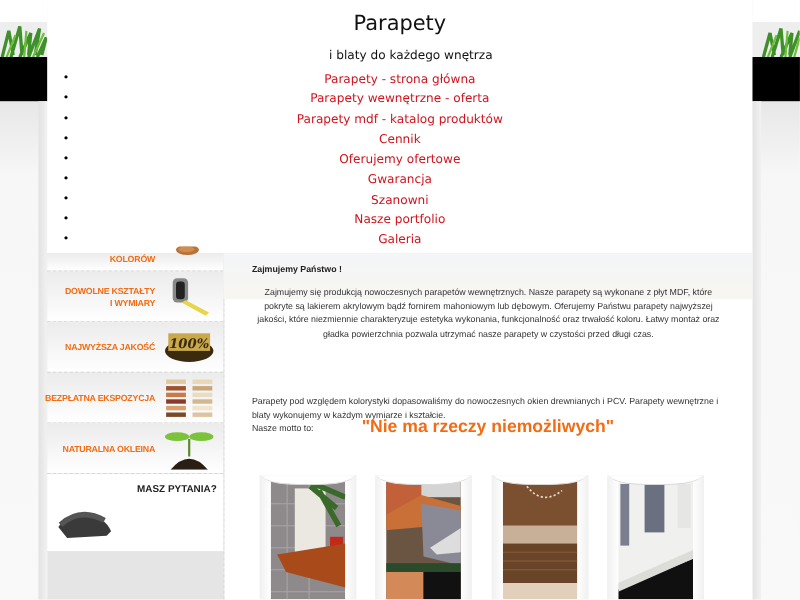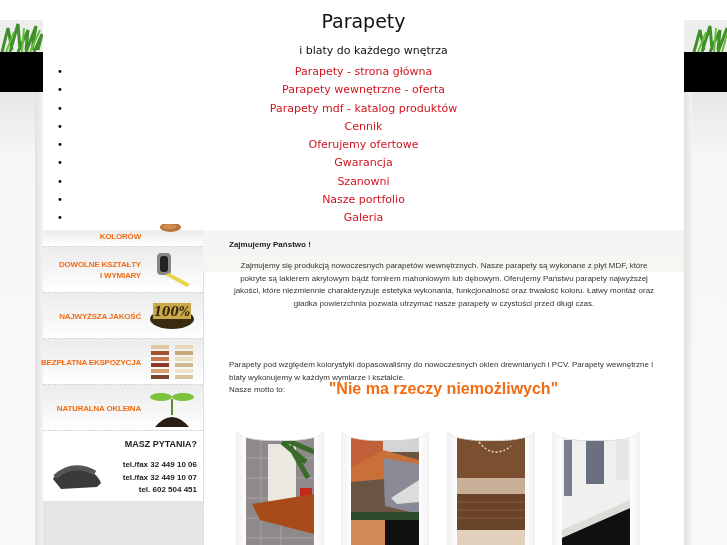--- a/index.html
+++ b/index.html
@@ -156,25 +156,20 @@
         <path d="M25 10 L25 26" stroke="#5a8a2a" stroke-width="2"></path>
         <path d="M8 38 Q25 18 42 38 Z" fill="#2a1e14"></path>
       </svg>
     </div>
     <div class="contact">
       <div class="contact-q">MASZ PYTANIA?</div>
       <svg class="phone-icon" viewBox="0 0 60 40">
         <path d="M4 24 Q10 14 30 14 Q46 14 52 28 L48 32 L12 34 Z" fill="#3a3a3a"></path>
         <path d="M6 22 Q24 6 46 18" stroke="#555" stroke-width="5" fill="none"></path>
       </svg>
-      <div class="contact-lines">
-        <div>tel./fax 32 449 10 06</div>
-        <div>tel./fax 32 449 10 07</div>
-        <div>tel. 602 504 451</div>
-      </div>
     </div>
   </div>
 
   <div class="content">
     <div class="greet-band"></div>
     <div class="greet">Zajmujemy Państwo !</div>
     <div class="para p1">Zajmujemy się produkcją nowoczesnych parapetów wewnętrznych. Nasze parapety są wykonane z płyt MDF, które pokryte są lakierem akrylowym bądź fornirem mahoniowym lub dębowym. Oferujemy Państwu parapety najwyższej jakości, które niezmiennie charakteryzuje estetyka wykonania, funkcjonalność oraz trwałość koloru. Łatwy montaż oraz gładka powierzchnia pozwala utrzymać nasze parapety w czystości przed długi czas.</div>
     <div class="para p2">
       <span>Parapety pod względem kolorystyki dopasowaliśmy do nowoczesnych okien drewnianych i PCV. Parapety wewnętrzne i blaty wykonujemy w każdym wymiarze i kształcie.</span><br>
       <span>Nasze motto to:</span>

